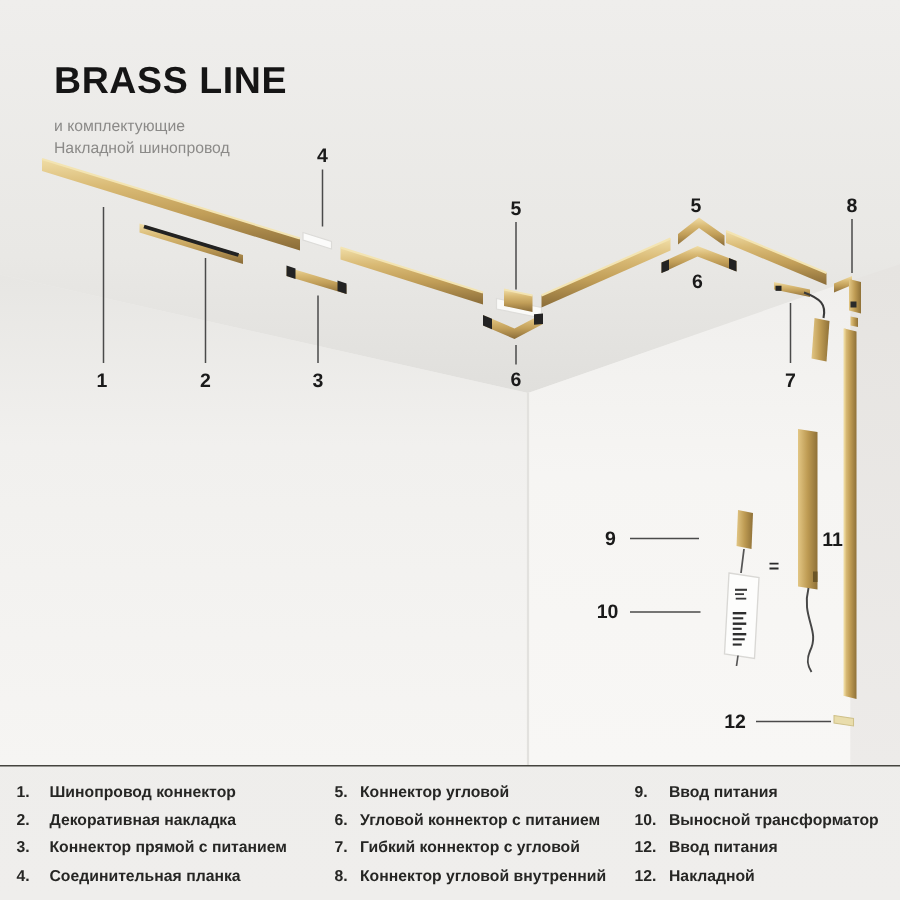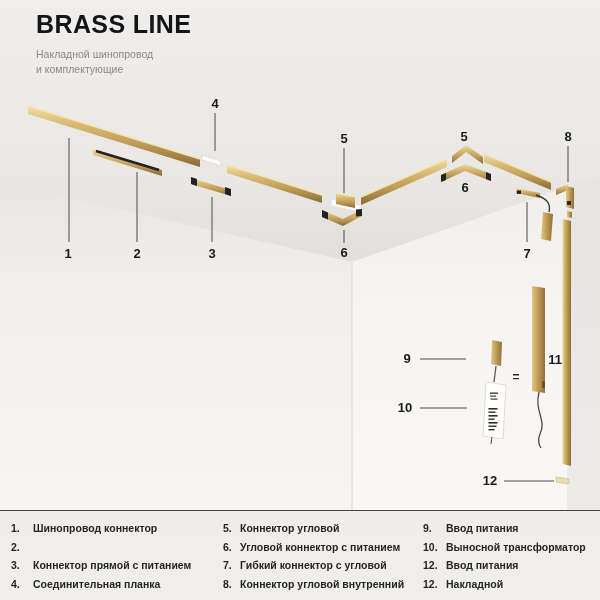--- a/index.html
+++ b/index.html
@@ -1,19 +1,19 @@
 <!DOCTYPE html>
 <html><head>
 <meta charset="utf-8">
 <style>
   html,body{margin:0;padding:0;}
   body{width:600px;height:600px;font-family:"Liberation Sans",sans-serif;-webkit-font-smoothing:antialiased;}
   .page{position:relative;width:600px;height:600px;background:linear-gradient(180deg,#ecebe9,#efeeec);overflow:hidden;}
   .scene-svg{position:absolute;left:0;top:0;}
-  .header{position:absolute;left:36px;top:10px;z-index:5;}
+  .header{position:absolute;left:36px;top:40px;z-index:5;}
   .title{font-size:25px;font-weight:800;letter-spacing:.4px;color:#151515;}
   .subtitle{margin-top:8px;font-size:10.5px;line-height:15px;color:#8b8a88;font-weight:500;}
   .legend{position:absolute;left:0;top:510px;width:600px;height:90px;border-top:1px solid #45443f;
           box-sizing:border-box;display:flex;padding-top:8px;z-index:6;background:transparent;}
   .lcol{display:flex;flex-direction:column;}
   .lcol1{margin-left:11px;width:212px;}
   .lcol2{width:200px;}
   .lcol3{flex:1;}
   .lrow{display:flex;align-items:center;height:18.6px;font-size:10.5px;font-weight:700;color:#262624;}
   .lnum{flex:0 0 auto;}
@@ -198,33 +198,34 @@
       <text class="callout" x="405" y="412">10</text>
       <text class="callout" x="555" y="364">11</text>
       <text class="callout" x="490" y="485">12</text>
       <text class="equals" x="516" y="381">=</text>
     </g>
   </svg>
 
   <div class="header">
     <div class="title">BRASS LINE</div>
     <div class="subtitle">
+      <div>и комплектующие</div>
       <div>Накладной шинопровод</div>
-      <div>и комплектующие</div>
     </div>
   </div>
 
   <div class="legend">
     <div class="lcol lcol1">
       <div class="lrow">
         <span class="lnum">1.</span>
         <span class="llabel">Шинопровод коннектор</span>
       </div>
       <div class="lrow">
         <span class="lnum">2.</span>
+        <span class="llabel">Декоративная накладка</span>
       </div>
       <div class="lrow">
         <span class="lnum">3.</span>
         <span class="llabel">Коннектор прямой с питанием</span>
       </div>
       <div class="lrow">
         <span class="lnum">4.</span>
         <span class="llabel">Соединительная планка</span>
       </div>
     </div>

